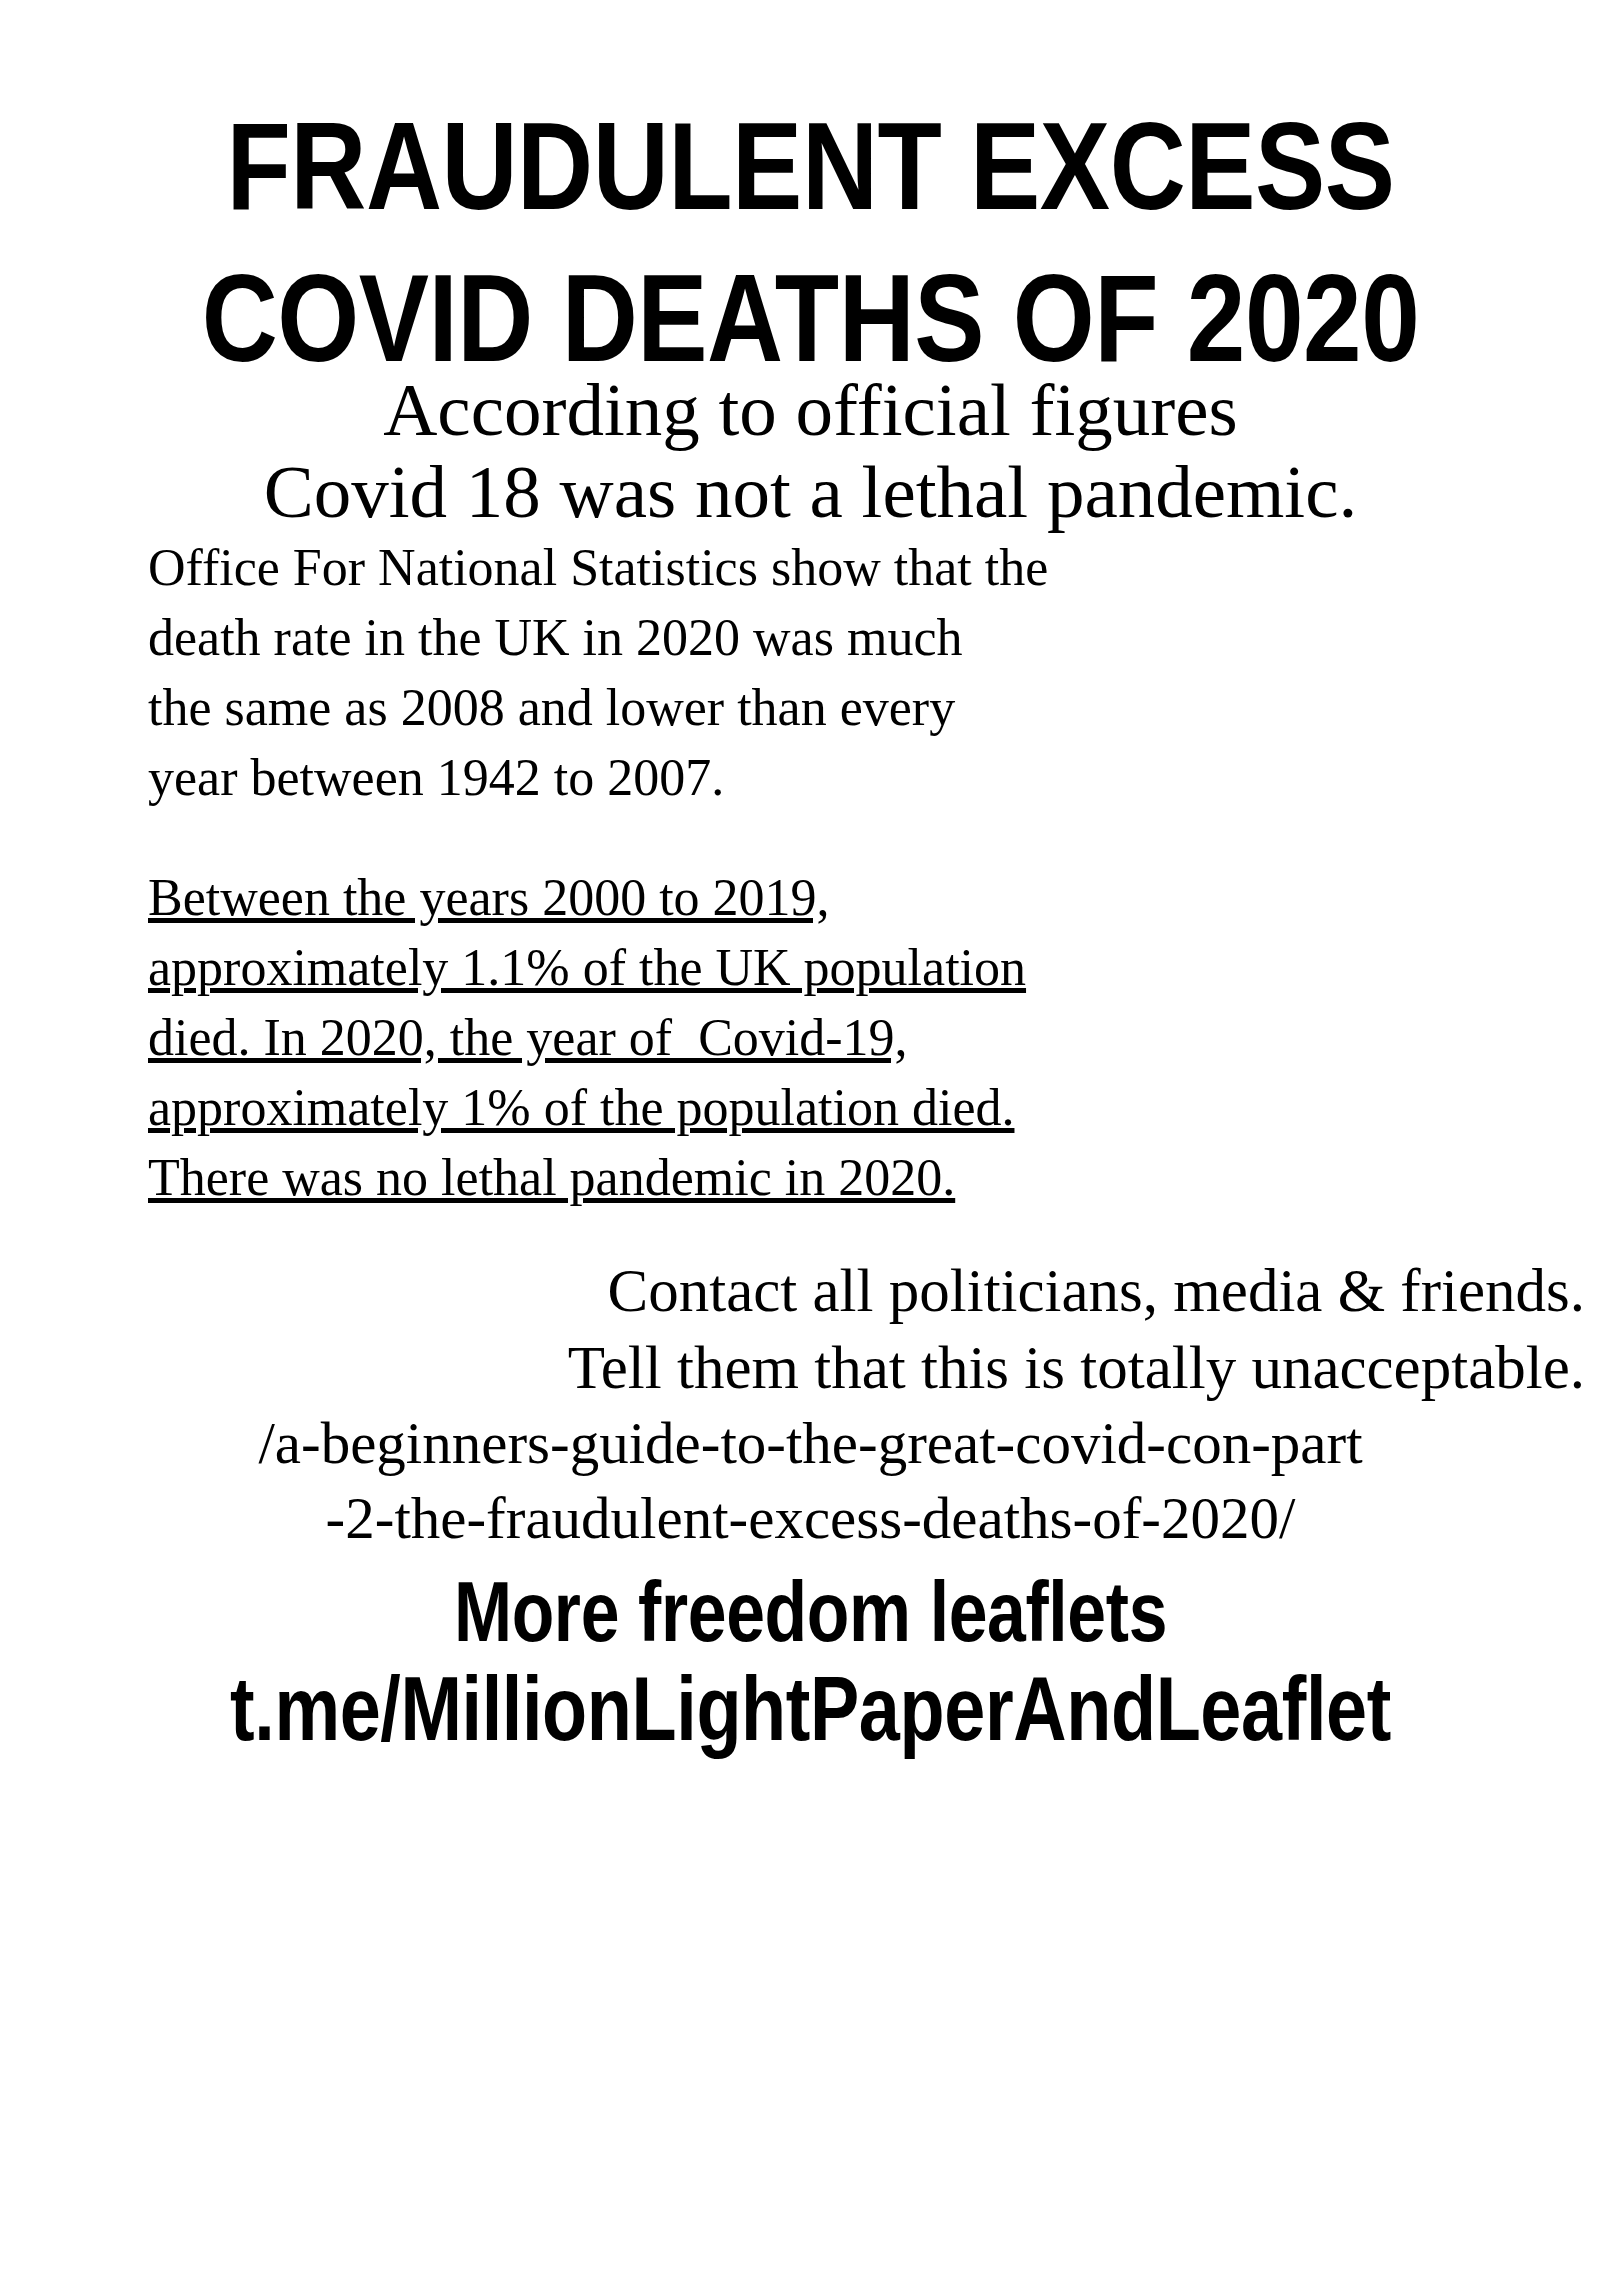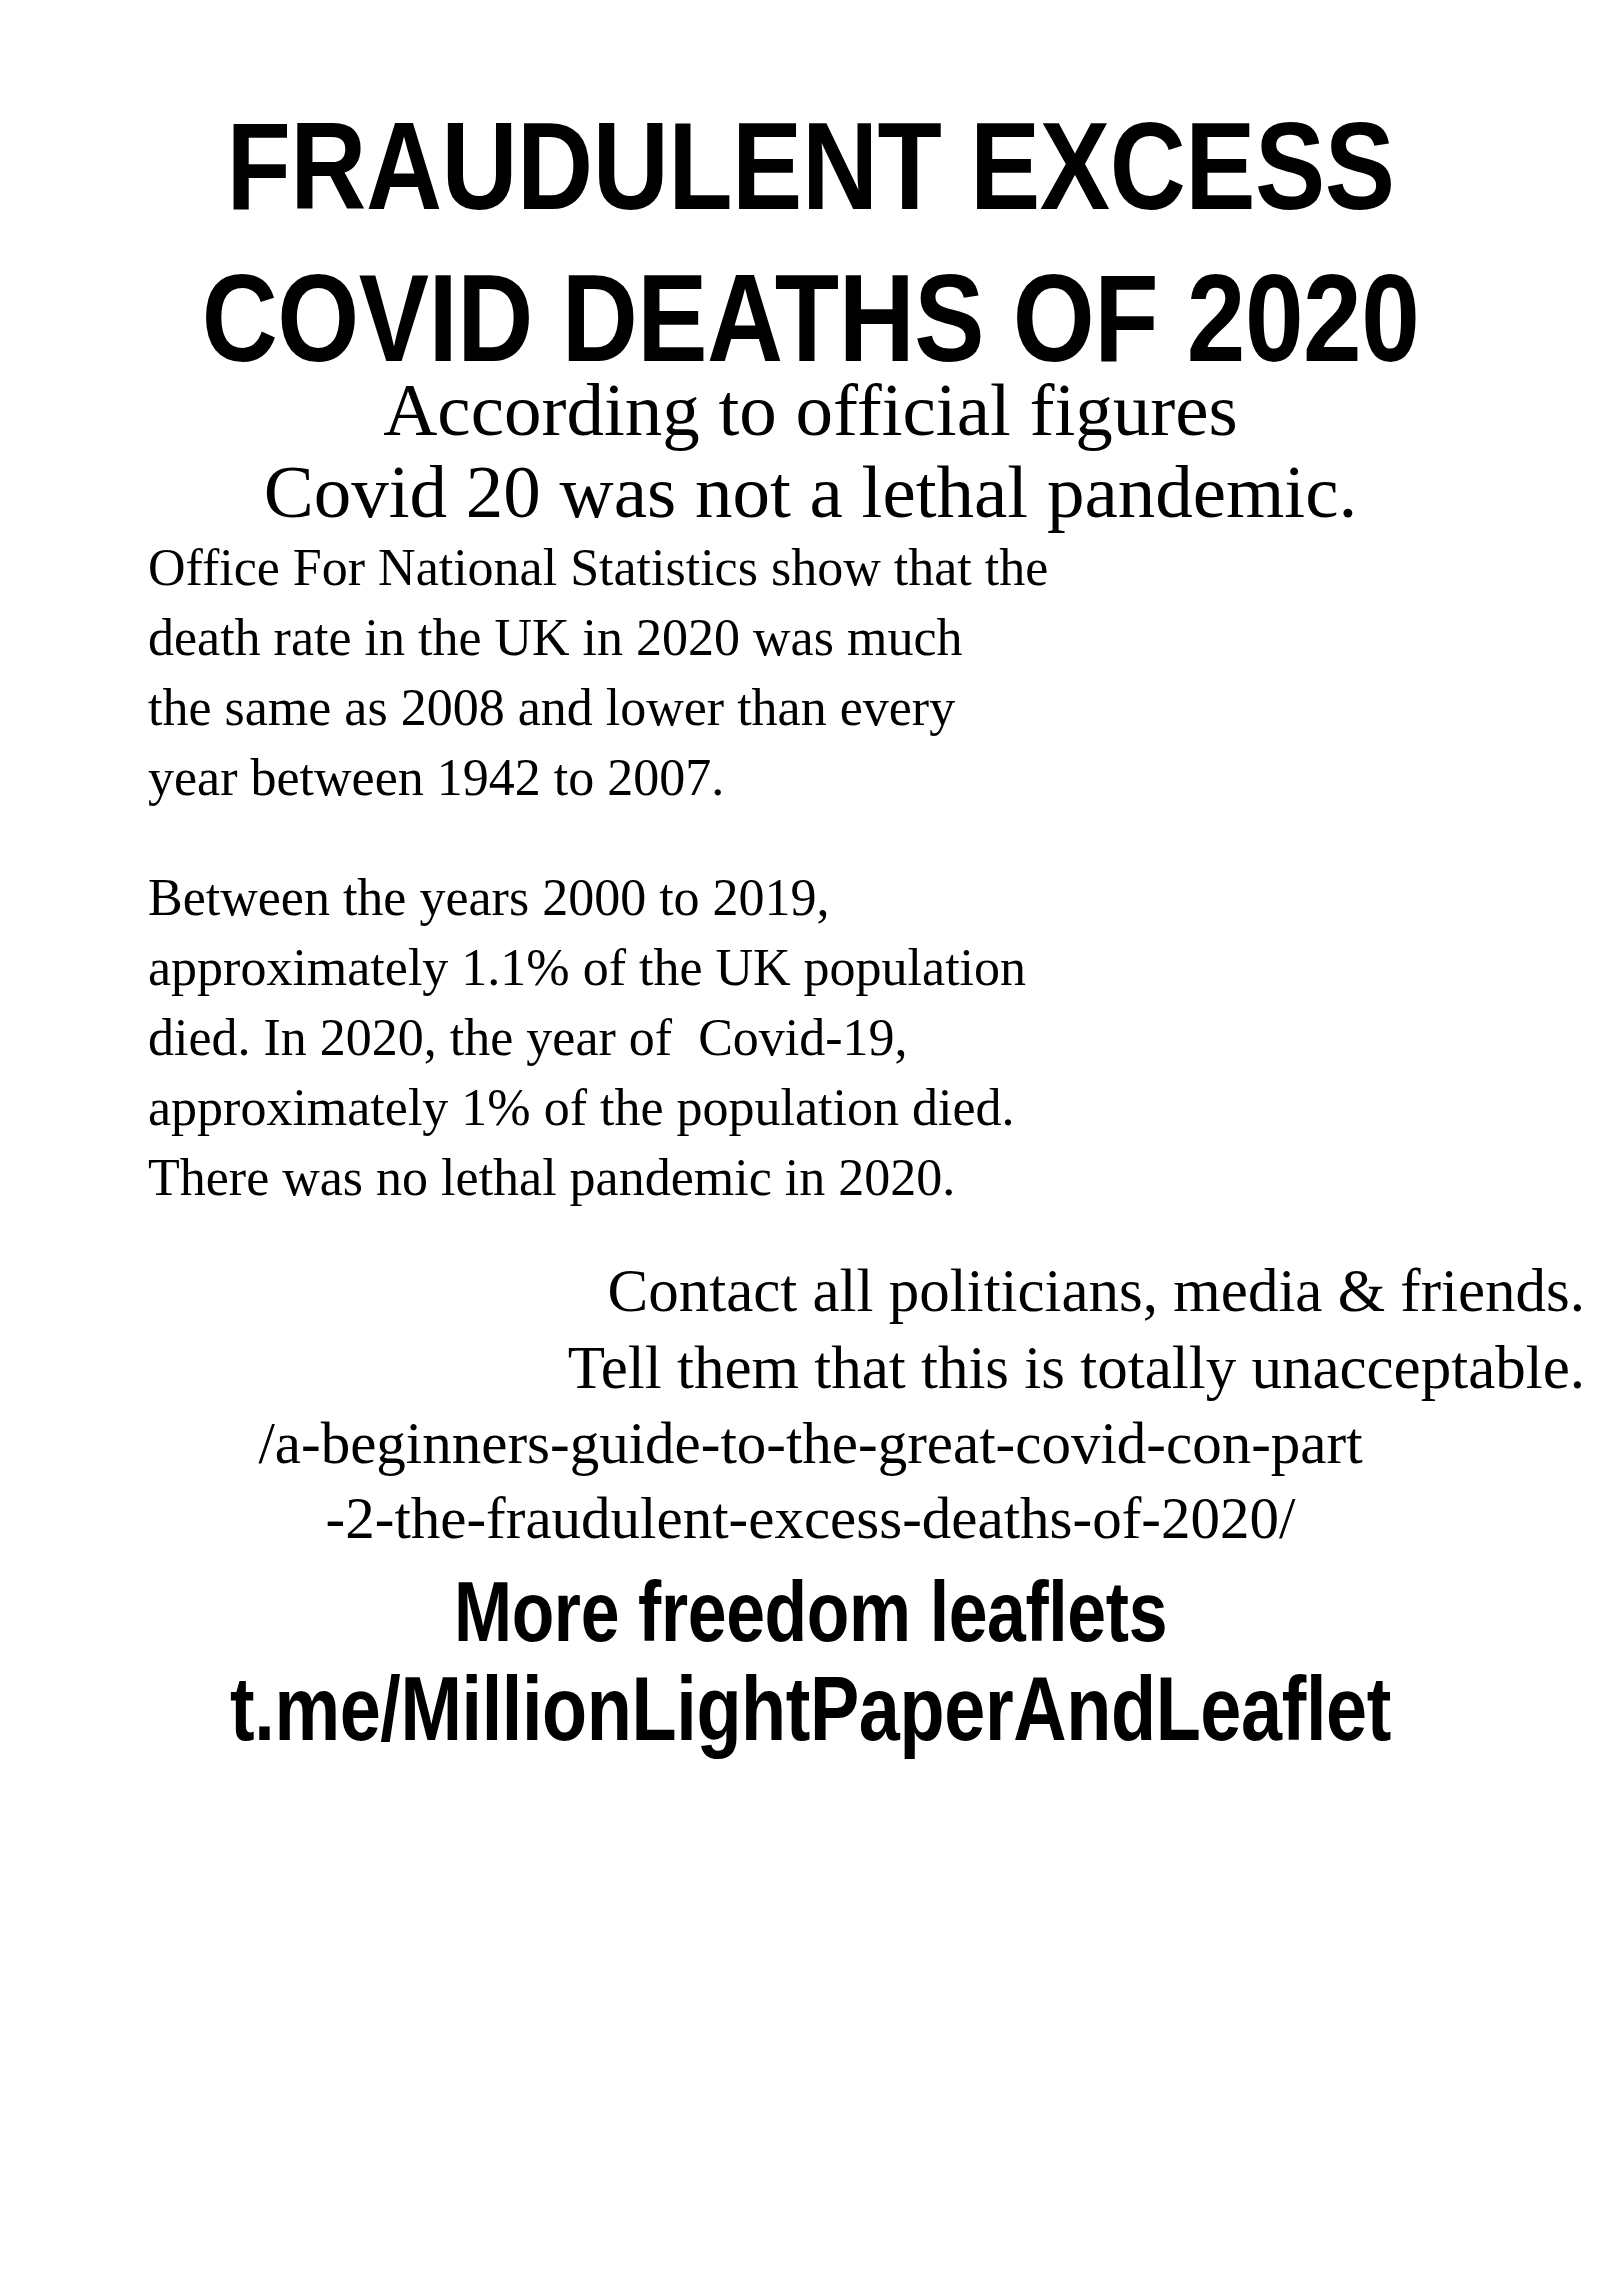--- a/index.html
+++ b/index.html
@@ -37,21 +37,21 @@
     line-height: 82px;
     text-align: center;
     margin: -25px 27px 0;
   }
   .body-para {
     font-size: 52px;
     line-height: 70px;
     text-align: left;
     margin: 0 148px;
   }
-  .para-gap-1 { margin-top: 50px; }
+  .para-gap-1 { margin-top: 50px; text-decoration: underline; }
   .para-gap-2 { margin-top: 32px; }
   .cta {
     font-size: 61px;
     line-height: 77px;
     text-align: right;
     margin: 39px 36px 0;
   }
   .website {
     font-size: 82px;
     line-height: 90px;
@@ -85,21 +85,21 @@
 </style>
 </head>
 <body>
 
 <div class="page">
 
   <div class="main-title pre">FRAUDULENT EXCESS
 COVID DEATHS OF 2020</div>
 
   <div class="subtitle pre">According to official figures
-Covid 20 was not a lethal pandemic.</div>
+Covid 18 was not a lethal pandemic.</div>
 
   <div class="body-para pre">Office For National Statistics show that the
 death rate in the UK in 2020 was much
 the same as 2008 and lower than every
 year between 1942 to 2007.</div>
 
   <div class="body-para para-gap-1 pre">Between the years 2000 to 2019,
 approximately 1.1% of the UK population
 died. In 2020, the year of  Covid-19,
 approximately 1% of the population died.

